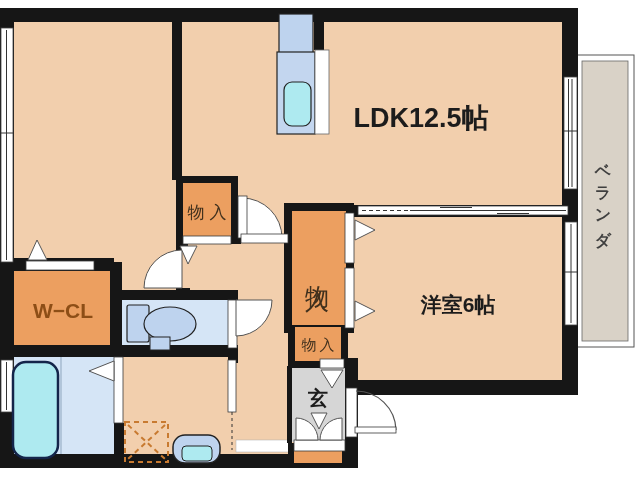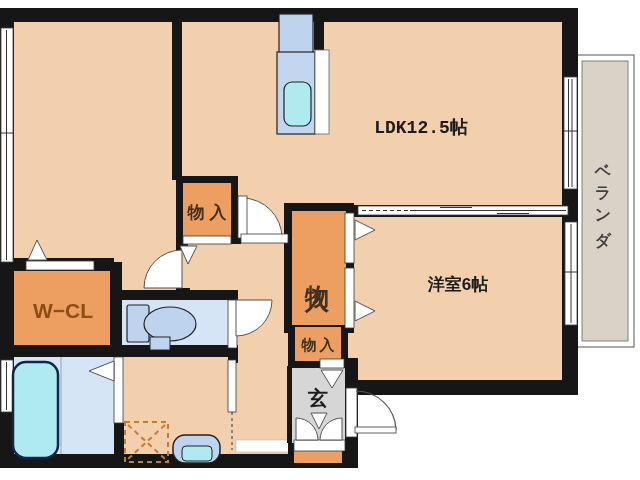--- a/index.html
+++ b/index.html
@@ -15,21 +15,21 @@
   .tub-fill{fill:var(--tub,#aeeaf0);}
   .fixture-fill{fill:var(--fixture,#bed3ee);}
   .door{fill:#ffffff;stroke:#3a3a3a;stroke-width:.8;}
   .arc{fill:#ffffff;stroke:#555;stroke-width:1;}
   .tri{fill:#ffffff;stroke:#555;stroke-width:1;}
   .win{fill:#ffffff;stroke:#444;stroke-width:.8;}
   .thin{stroke:#333;stroke-width:1;fill:none;}
   .label{position:absolute;transform:translate(-50%,-50%);white-space:nowrap;
          color:var(--label,#1c1c1c);font-weight:bold;line-height:1;}
   .label.v{writing-mode:vertical-rl;text-orientation:upright;}
-  .label.storage{color:var(--storage_label,#40301d);font-weight:700;}
+  .label.storage{color:var(--storage_label,#40301d);font-weight:400;}
   .label.wcl{color:var(--wcl_label,#8d4e16);}
   .label.veranda{color:#3f3f3f;font-weight:600;letter-spacing:4px;}
 </style>
 </head>
 <body>
 
 <div id="canvas">
   <svg id="plan-svg" width="640" height="480" viewBox="0 0 640 480">
 
     <path d="M8,8 H578 V392 H352 V468 H8 Z" class="floor-main"></path>
@@ -133,21 +133,21 @@
     <line x1="61" y1="357" x2="61" y2="454" stroke="#9ab0c8" stroke-width="1.2"></line>
     <rect x="13" y="362" width="45" height="96" rx="13" class="tub-fill" stroke="#14254a" stroke-width="2.5"></rect>
 
     <rect x="125" y="422" width="43" height="40" fill="none" stroke="#c87a30" stroke-width="2" stroke-dasharray="5,4"></rect>
     <line x1="128" y1="425" x2="165" y2="459" stroke="#c87a30" stroke-width="2" stroke-dasharray="5,4"></line>
     <line x1="165" y1="425" x2="128" y2="459" stroke="#c87a30" stroke-width="2" stroke-dasharray="5,4"></line>
     <rect x="173" y="435" width="47" height="28" rx="12" class="fixture-fill" stroke="#222" stroke-width="1.5"></rect>
     <rect x="182" y="446" width="30" height="15" rx="4" class="tub-fill" stroke="#222" stroke-width="1"></rect>
   </svg>
 
-  <div class="label" style="left:421px;top:128px;font-size:18px;font-family:Liberation Mono, monospace;">LDK12.5帖</div>
-  <div class="label" style="left:458px;top:284px;font-size:17px;">洋室6帖</div>
+  <div class="label" style="left:421px;top:118px;font-size:27px;">LDK12.5帖</div>
+  <div class="label" style="left:458px;top:304px;font-size:21px;">洋室6帖</div>
   <div class="label v veranda" style="left:603px;top:197px;font-size:16px;">ベランダ</div>
   <div class="label wcl" style="left:63px;top:310px;font-size:21px;">W−CL</div>
   <div class="label" style="left:318px;top:398px;font-size:20px;">玄</div>
   <div class="label storage" style="left:207px;top:212px;font-size:17px;letter-spacing:5px;padding-left:5px;">物入</div>
   <div class="label v storage" style="left:317px;top:268px;font-size:24px;letter-spacing:2px;">物入</div>
   <div class="label storage" style="left:318px;top:344px;font-size:15px;letter-spacing:3px;padding-left:3px;">物入</div>
 </div>
 
 </body></html>

